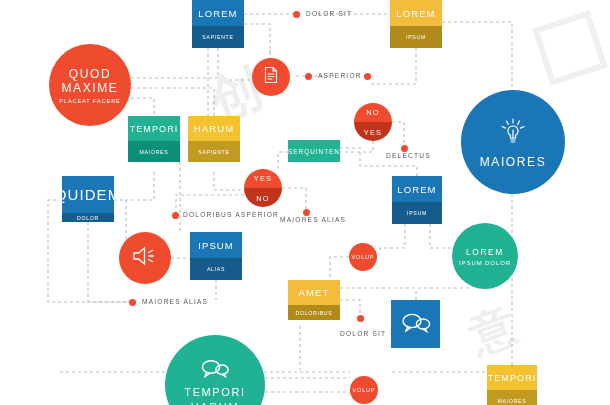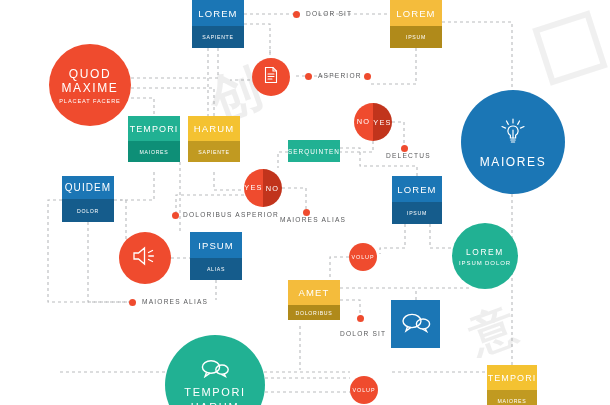--- a/index.html
+++ b/index.html
@@ -44,21 +44,21 @@
   .circ{position:absolute;border-radius:50%;display:flex;flex-direction:column;
         align-items:center;justify-content:center;text-align:center;color:#fff;
         text-transform:uppercase;}
   .circ .t1{letter-spacing:1.6px;}
   .circ .t2{letter-spacing:.9px;}
   .circ.red{background:#ef4b2e;}
   .circ.blue{background:#1b76b5;}
   .circ.teal{background:#21b193;}
 
   
-  .split{position:absolute;border-radius:50%;overflow:hidden;display:flex;flex-direction:row;}
+  .split{position:absolute;border-radius:50%;overflow:hidden;display:flex;flex-direction:column;}
   .split .h{flex:1;display:flex;align-items:center;justify-content:center;color:#fff;
             letter-spacing:1.2px;text-transform:uppercase;}
   .split .h.a{background:#ef4b2e;}
   .split .h.b{background:#c1341c;}
 
   
   .dot{position:absolute;width:7px;height:7px;border-radius:50%;background:#ef4b2e;}
 
   
   .lbl{position:absolute;color:#58595b;text-transform:uppercase;letter-spacing:1.2px;
@@ -169,21 +169,21 @@
     <div class="top" style="height:25px;font-size:9px;">TEMPORI</div>
     <div class="bot" style="font-size:5.2px;">MAIORES</div>
   </div>
 
   <div class="node mustard" style="left:188px;top:116px;width:52px;height:46px;">
     <div class="top" style="height:25px;font-size:9.5px;">HARUM</div>
     <div class="bot" style="font-size:5.2px;">SAPIENTE</div>
   </div>
 
   <div class="node blue" style="left:62px;top:176px;width:52px;height:46px;">
-    <div class="top" style="height:23px;font-size:10px;">QUIDEM</div>
+    <div class="top" style="height:37px;font-size:15px;">QUIDEM</div>
     <div class="bot" style="font-size:5.2px;">DOLOR</div>
   </div>
 
   <div class="node blue" style="left:190px;top:232px;width:52px;height:48px;">
     <div class="top" style="height:26px;font-size:9.5px;">IPSUM</div>
     <div class="bot" style="font-size:5.2px;">ALIAS</div>
   </div>
 
   <div class="node blue" style="left:392px;top:176px;width:50px;height:48px;">
     <div class="top" style="height:26px;font-size:9.5px;">LOREM</div>

